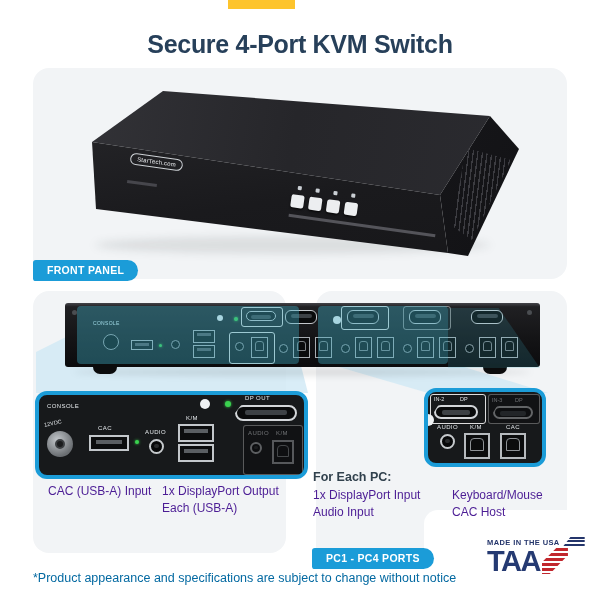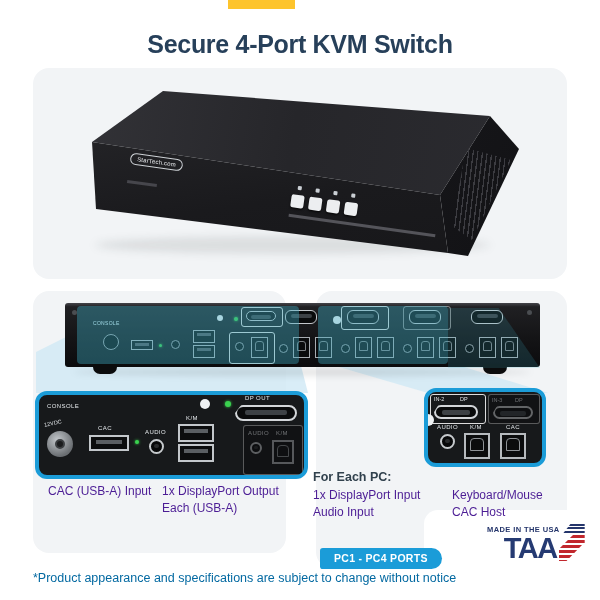--- a/index.html
+++ b/index.html
@@ -15,21 +15,21 @@
   .card{background:#f2f4f6;border-radius:16px;z-index:1;}
   .card-front{left:33px;top:68px;width:534px;height:211px;}
   .card-console{left:33px;top:291px;width:253px;height:262px;}
   .card-pc{left:316px;top:291px;width:251px;height:277px;}
   .taa-white{left:424px;top:510px;width:176px;height:74px;background:#ffffff;border-radius:14px;z-index:2;}
 
   
   .badge{height:21px;line-height:21px;background:#1b9cd8;color:#fff;font-size:10.5px;font-weight:bold;letter-spacing:.3px;padding:0 14px;border-radius:3px 11px 11px 3px;z-index:6;white-space:nowrap;}
   .badge-front{left:33px;top:260px;}
   .badge-console{left:35px;top:548px;}
-  .badge-pc{left:320px;top:548px;}
+  .badge-pc{left:312px;top:548px;}
 
   
   .dev{z-index:4;}
   .dev-shadow{left:95px;top:236px;width:395px;height:18px;background:rgba(20,25,30,.10);border-radius:50%;filter:blur(4px);z-index:3;}
   .face{position:absolute;left:0;top:0;width:600px;height:600px;pointer-events:none;}
   .face-top{clip-path:polygon(163px 91px,490px 116px,440px 195px,92px 142px);background:linear-gradient(100deg,#38383d 0%,#26262a 45%,#2e2e33 100%);}
   .face-front{clip-path:polygon(92px 142px,440px 195px,448px 253px,96px 209px);background:linear-gradient(172deg,#323236 0%,#1a1a1d 35%,#0d0d0f 100%);}
   .face-right{clip-path:polygon(490px 116px,519px 149px,468px 256px,448px 253px,440px 195px);background:linear-gradient(120deg,#222226,#121215 70%);}
   .face-vents{clip-path:polygon(466px 148px,511px 160px,472px 240px,452px 226px);background:repeating-linear-gradient(97deg,#3c3c41 0 1.3px,transparent 1.3px 4.6px);}
   .dev-logo{left:130px;top:156px;transform:rotate(8deg);border:1px solid #cdd1d5;border-radius:9px;color:#e9ebee;font-size:6px;padding:2px 6px;z-index:5;letter-spacing:.2px;}
@@ -84,24 +84,24 @@
   .dim{opacity:.42;}
   .sect{position:absolute;border:1.5px solid rgba(255,255,255,.85);border-radius:3px;}
   .sect-dim{position:absolute;border:1px solid rgba(255,255,255,.3);border-radius:3px;background:rgba(0,0,0,.25);}
 
   
   .desc{z-index:6;font-size:12px;line-height:17px;color:#4c1d95;}
   .d-head{z-index:6;font-size:12.5px;font-weight:bold;color:#31414d;}
 
   
   .taa{left:487px;top:524px;z-index:6;}
-  .taa-row1{display:flex;align-items:flex-end;gap:3px;}
+  .taa-row1{display:flex;align-items:flex-end;gap:3px;margin-top:13px;}
   .taa-made{font-size:7.5px;font-weight:bold;color:#24356b;letter-spacing:.4px;white-space:nowrap;}
   .taa-stripes-navy{width:22px;height:10px;background:repeating-linear-gradient(#24356b 0 1.8px,transparent 1.8px 3.4px);clip-path:polygon(35% 0,100% 0,100% 100%,0 100%);}
-  .taa-row2{display:flex;align-items:flex-start;gap:2px;margin-top:1px;justify-content:flex-end;}
+  .taa-row2{display:flex;align-items:flex-start;gap:2px;margin-top:1px;}
   .taa-name{font-size:29px;font-weight:bold;color:#253a72;letter-spacing:-1.5px;line-height:26px;}
   .taa-stripes-red{width:26px;height:26px;background:repeating-linear-gradient(#c1272d 0 2.8px,transparent 2.8px 5px);clip-path:polygon(55% 0,100% 0,100% 28%,30% 100%,0 100%,0 55%);}
 
   .footnote{left:33px;top:571px;width:560px;font-size:12.5px;color:#0369a1;z-index:6;}
 </style>
 </head>
 <body>
 
 <div id="stage">
 
@@ -134,20 +134,21 @@
       <div class="fbtn">
           <span class="fled"></span>
         </div>
       <div class="fbtn">
           <span class="fled"></span>
         </div>
     </div>
     <div class="abs front-streak"></div>
   </div>
 
+  <div class="abs badge badge-front">FRONT PANEL</div>
 
   <div class="abs strip">
     <div class="strip-shadow"></div>
     <div class="chassis"></div>
     <div class="foot" style="left:28px;"></div>
     <div class="foot" style="left:418px;"></div>
     <div class="screw" style="left:7px;top:10px;"></div>
     <div class="screw" style="left:462px;top:10px;"></div>
 
     <div class="s-lbl" style="left:28px;top:20px;">CONSOLE</div>

